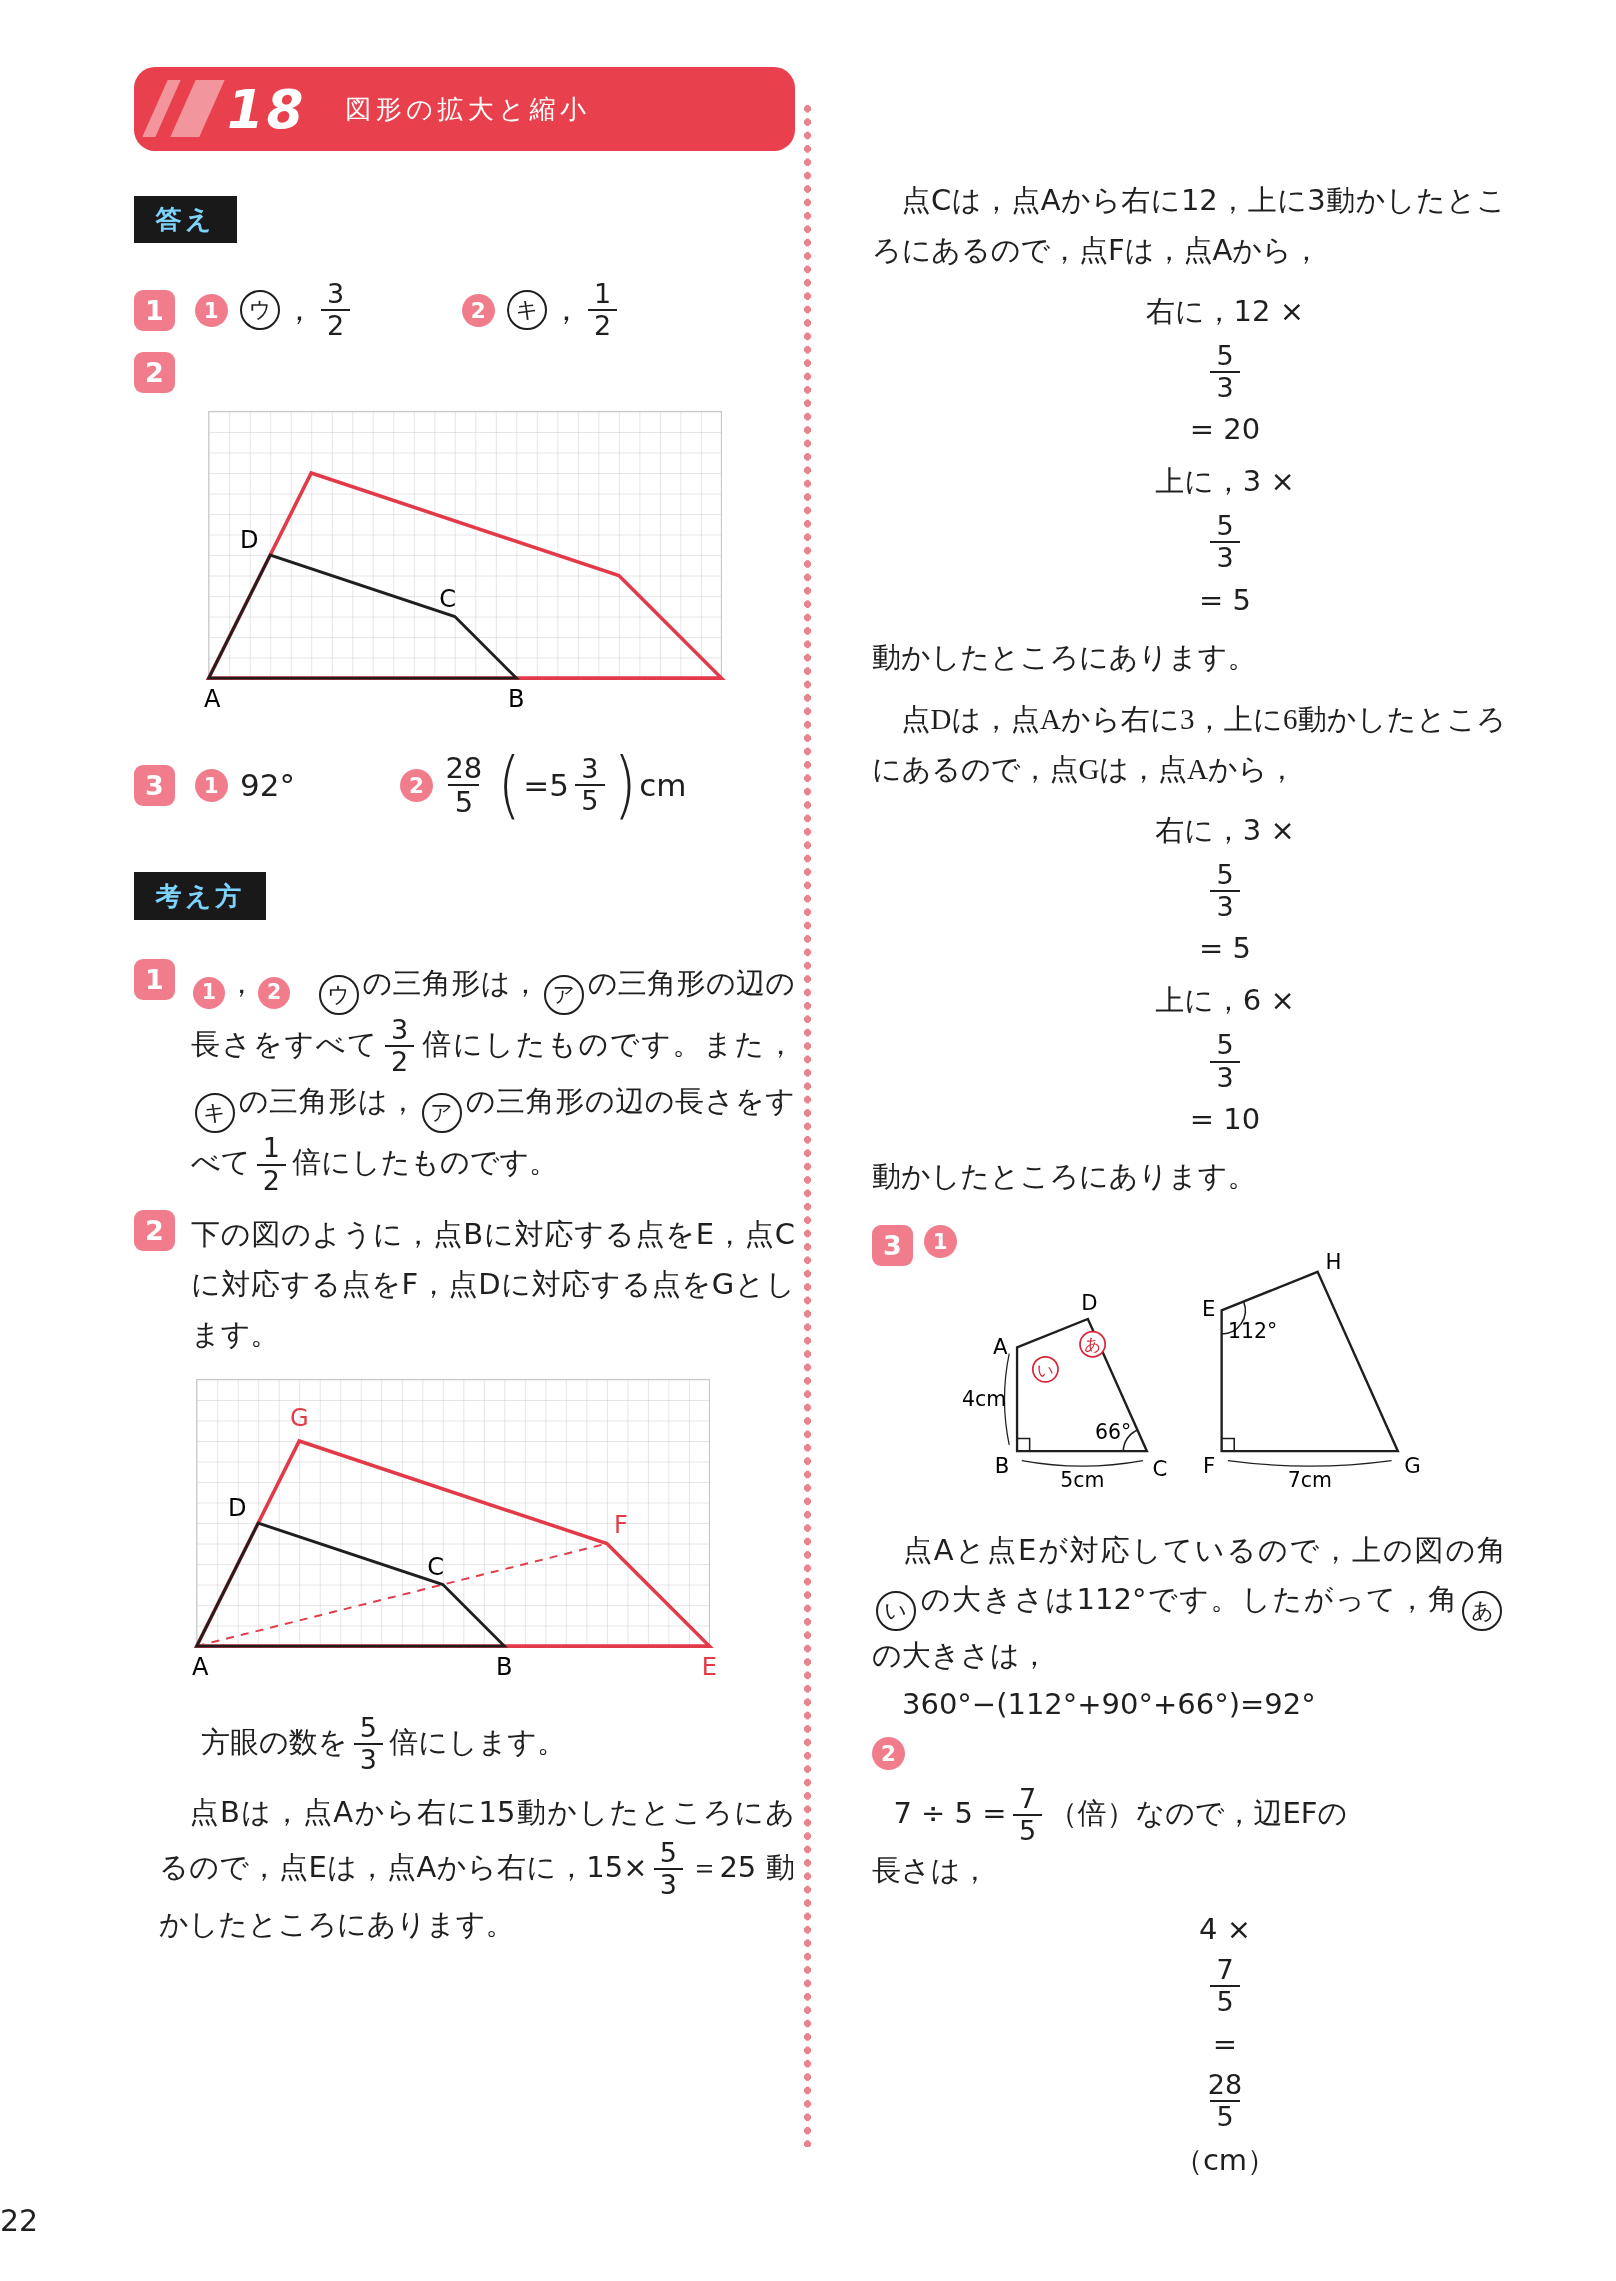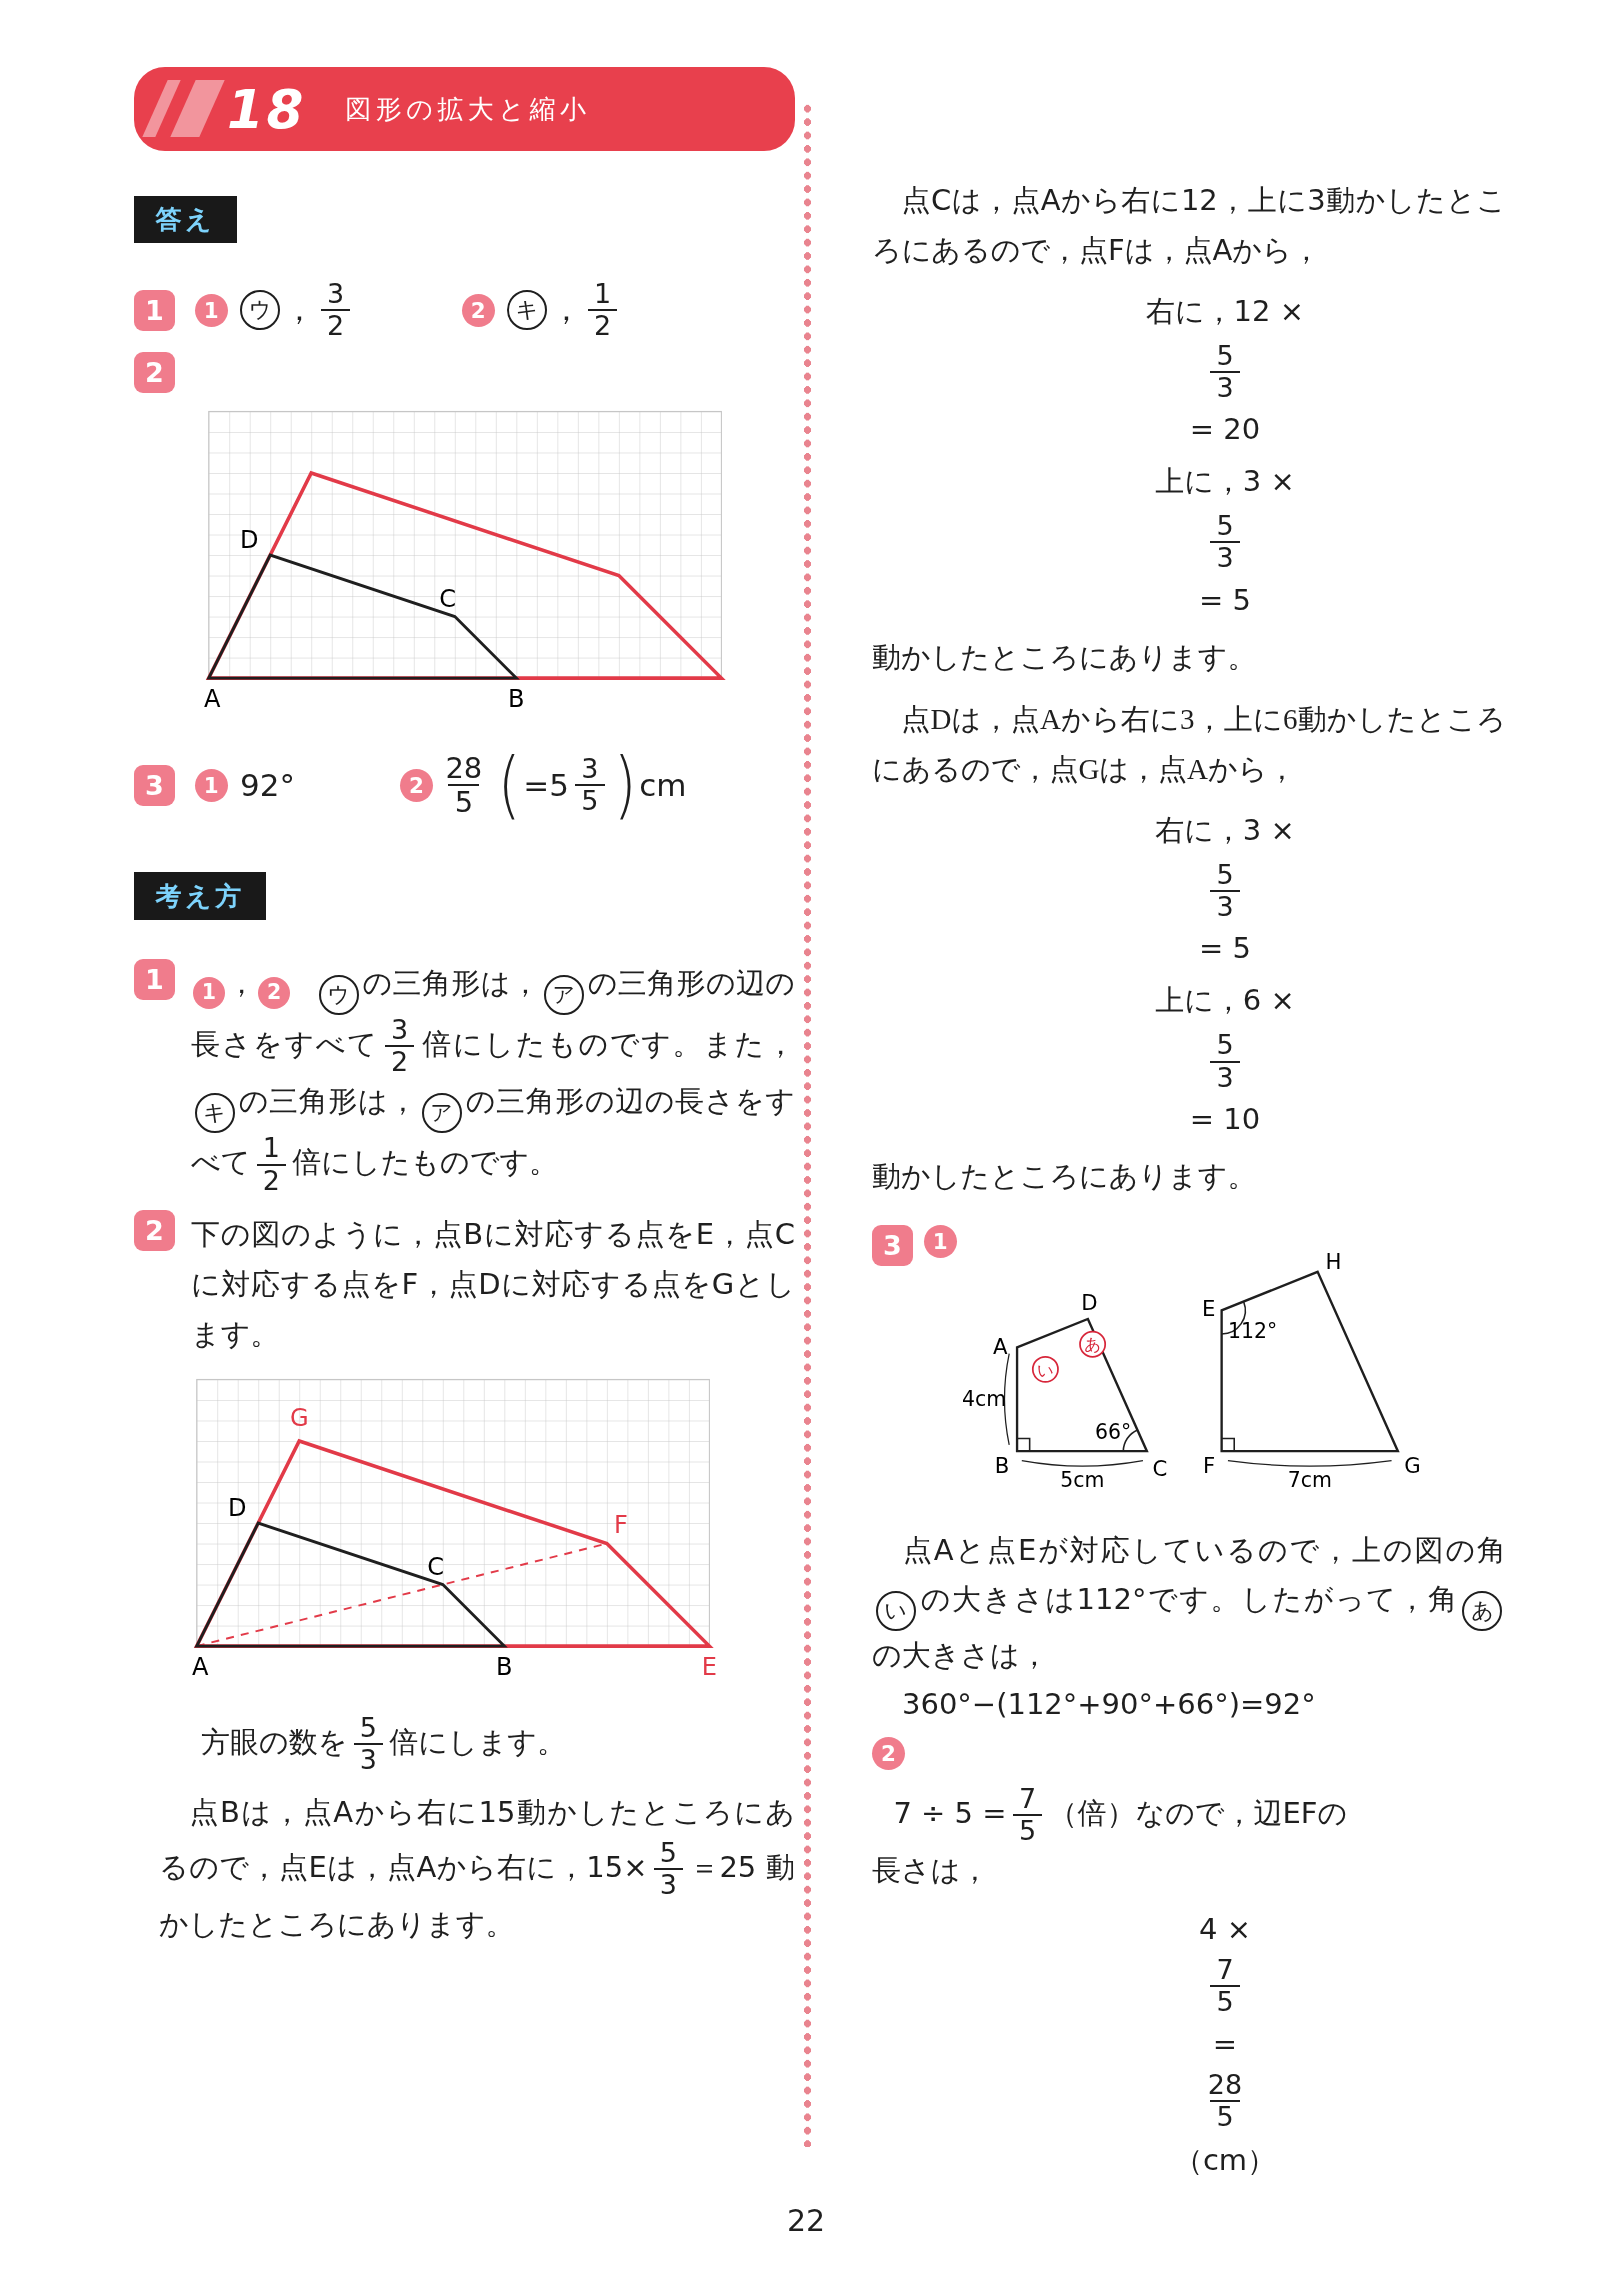--- a/index.html
+++ b/index.html
@@ -3,24 +3,24 @@
 <meta charset="utf-8">
 <style>
   html,body{margin:0;padding:0;background:#ffffff;}
   .page{position:relative;width:1616px;height:2281px;background:#fff;
         font-family:"DejaVu Sans","Liberation Sans",sans-serif;color:#1f1f1f;overflow:hidden;}
   .col-left{position:absolute;left:134px;top:67px;width:661px;}
   .col-right{position:absolute;left:872px;top:176px;width:634px;}
   .divider{position:absolute;left:803px;top:102px;width:9px;height:2045px;
            background-image:radial-gradient(circle closest-side,#e9848f 0 80%,transparent 85%);
            background-size:9px 13.4px;background-repeat:repeat-y;background-position:center top;}
-  .page-number{position:absolute;left:0;right:4px;top:2203px;text-align:center;font-size:30px;}
+  .page-number{position:absolute;left:0;right:4px;top:2203px;text-align:left;font-size:30px;}
 
   
-  .header-badge{position:relative;height:84px;background:#e8404d;border-radius:31px;
+  .header-badge{position:relative;height:84px;background:#e8404d;border-radius:21px;
                 display:flex;align-items:center;margin-bottom:45px;overflow:hidden;}
   .stripe{position:absolute;top:13.4px;height:57px;background:#f2959d;transform:skewX(-24deg);}
   .st1{left:21.4px;width:13.4px;}
   .st2{left:49px;width:28.5px;}
   .lesson-num{margin-left:93px;font-size:53px;font-weight:bold;font-style:italic;color:#fff;letter-spacing:2.7px;}
   .lesson-title{margin-left:39px;font-size:26px;font-weight:normal;color:#fff;letter-spacing:4.5px;}
 
   .black-label{display:inline-block;background:#191919;color:#7dd3fc;font-size:26px;font-weight:bold;
                padding:6.2px 21.4px;letter-spacing:3.6px;margin-bottom:25px;}
 

